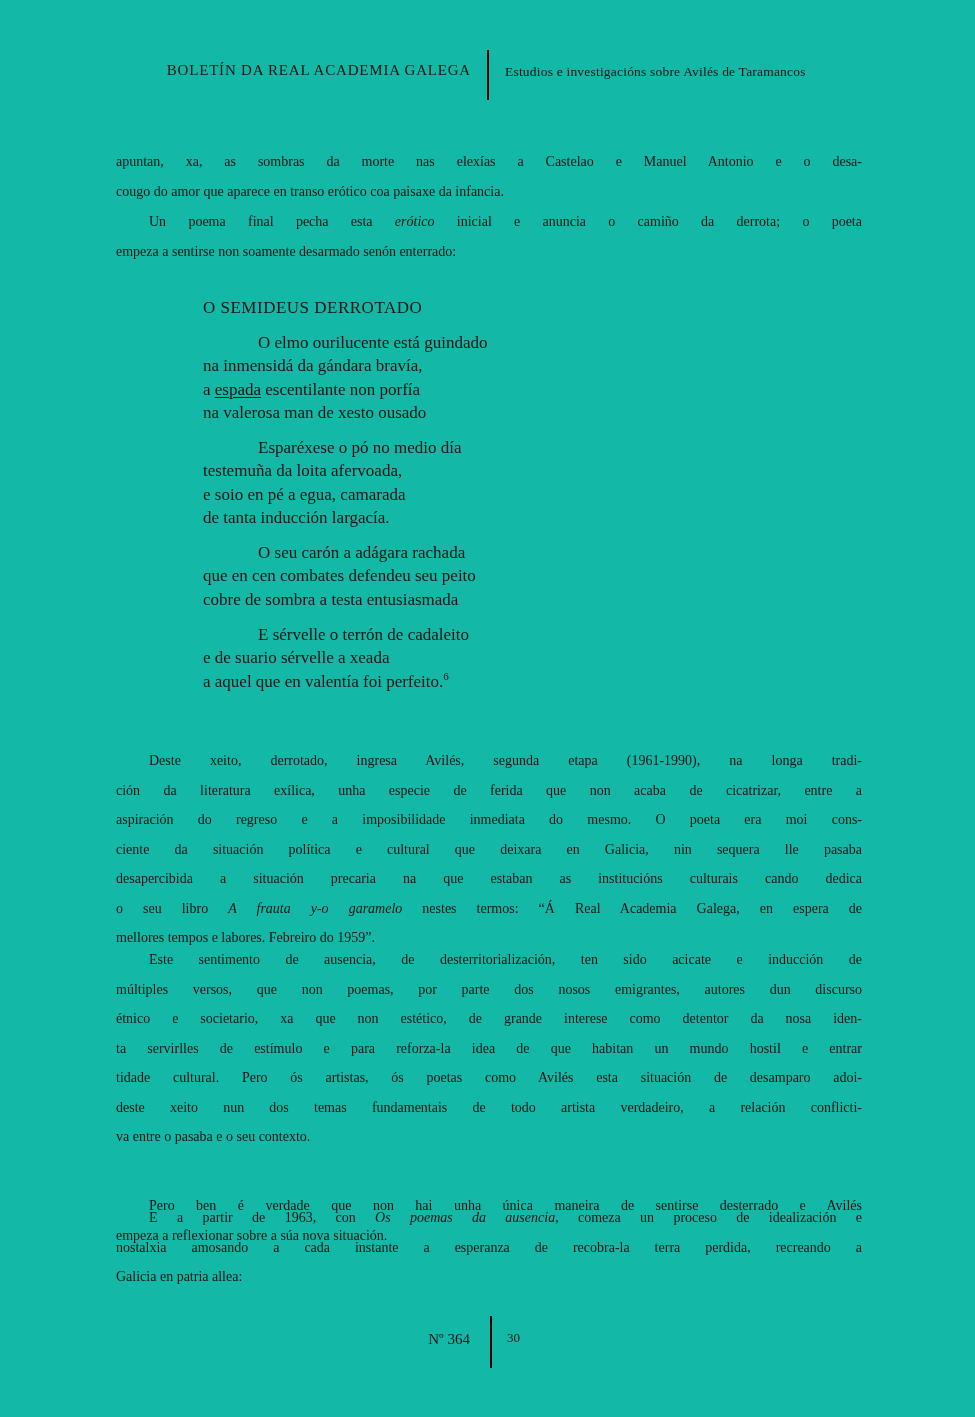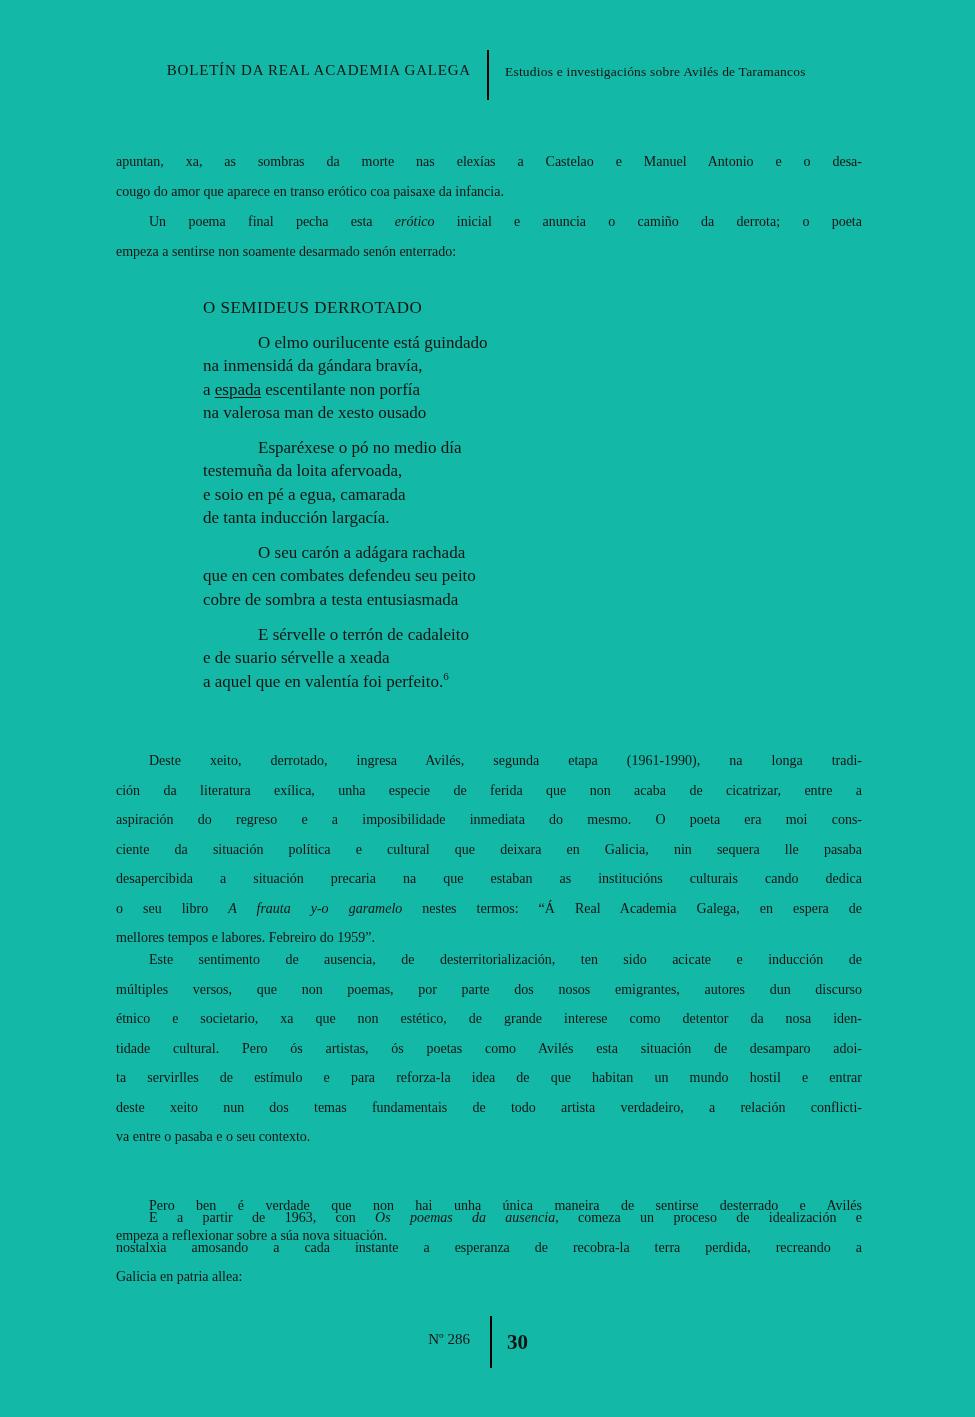--- a/index.html
+++ b/index.html
@@ -32,21 +32,21 @@
   .ftr-left {
     position:absolute; left:0; top:1331px; width:470px;
     text-align:right; font-size:15px; white-space:nowrap;
   }
   .ftr-rule {
     position:absolute; left:490px; top:1316px;
     width:1.5px; height:52px; background:#000;
   }
   .ftr-right {
     position:absolute; left:507px; top:1330px;
-    font-size:21px; font-weight:bold; white-space:nowrap;
+    font-size:13px; font-weight:normal; white-space:nowrap;
   }
   
   .block {
     position:absolute; left:116px; width:746px;
   }
   .block.paragraph {
     font-size:14px; line-height:29.5px;
   }
   .paragraph .line.just {
     text-align:justify;
@@ -110,33 +110,33 @@
         <div class="line just">aspiración do regreso e a imposibilidade inmediata do mesmo. O poeta era moi cons-</div>
         <div class="line just">ciente da situación política e cultural que deixara en Galicia, nin sequera lle pasaba</div>
         <div class="line just">desapercibida a situación precaria na que estaban as institucións culturais cando dedica</div>
         <div class="line just">o seu libro <i>A frauta y-o garamelo</i> nestes termos: “Á Real Academia Galega, en espera de</div>
         <div class="line">mellores tempos e labores. Febreiro do 1959”.</div>
       </div>
       <div class="block paragraph" style="top: 945px;">
         <div class="line just ind">Este sentimento de ausencia, de desterritorialización, ten sido acicate e inducción de</div>
         <div class="line just">múltiples versos, que non poemas, por parte dos nosos emigrantes, autores dun discurso</div>
         <div class="line just">étnico e societario, xa que non estético, de grande interese como detentor da nosa iden-</div>
+        <div class="line just">ta servirlles de estímulo e para reforza-la idea de que habitan un mundo hostil e entrar</div>
         <div class="line just">tidade cultural. Pero ós artistas, ós poetas como Avilés esta situación de desamparo adoi-</div>
-        <div class="line just">ta servirlles de estímulo e para reforza-la idea de que habitan un mundo hostil e entrar</div>
         <div class="line just">deste xeito nun dos temas fundamentais de todo artista verdadeiro, a relación conflicti-</div>
         <div class="line">va entre o pasaba e o seu contexto.</div>
       </div>
       <div class="block paragraph" style="top: 1145px; margin-top: 46px;">
         <div class="line just ind">Pero ben é verdade que non hai unha única maneira de sentirse desterrado e Avilés</div>
         <div class="line">empeza a reflexionar sobre a súa nova situación.</div>
       </div>
       <div class="block paragraph" style="top: 1203px;">
         <div class="line just ind">E a partir de 1963, con <i>Os poemas da ausencia</i>, comeza un proceso de idealización e</div>
         <div class="line just">nostalxia amosando a cada instante a esperanza de recobra-la terra perdida, recreando a</div>
         <div class="line">Galicia en patria allea:</div>
       </div>
     </div>
 
-  <div class="ftr-left">Nº 286</div>
+  <div class="ftr-left">Nº 364</div>
   <div class="ftr-rule"></div>
   <div class="ftr-right">30</div>
 
 </div>
 
 </body></html>

